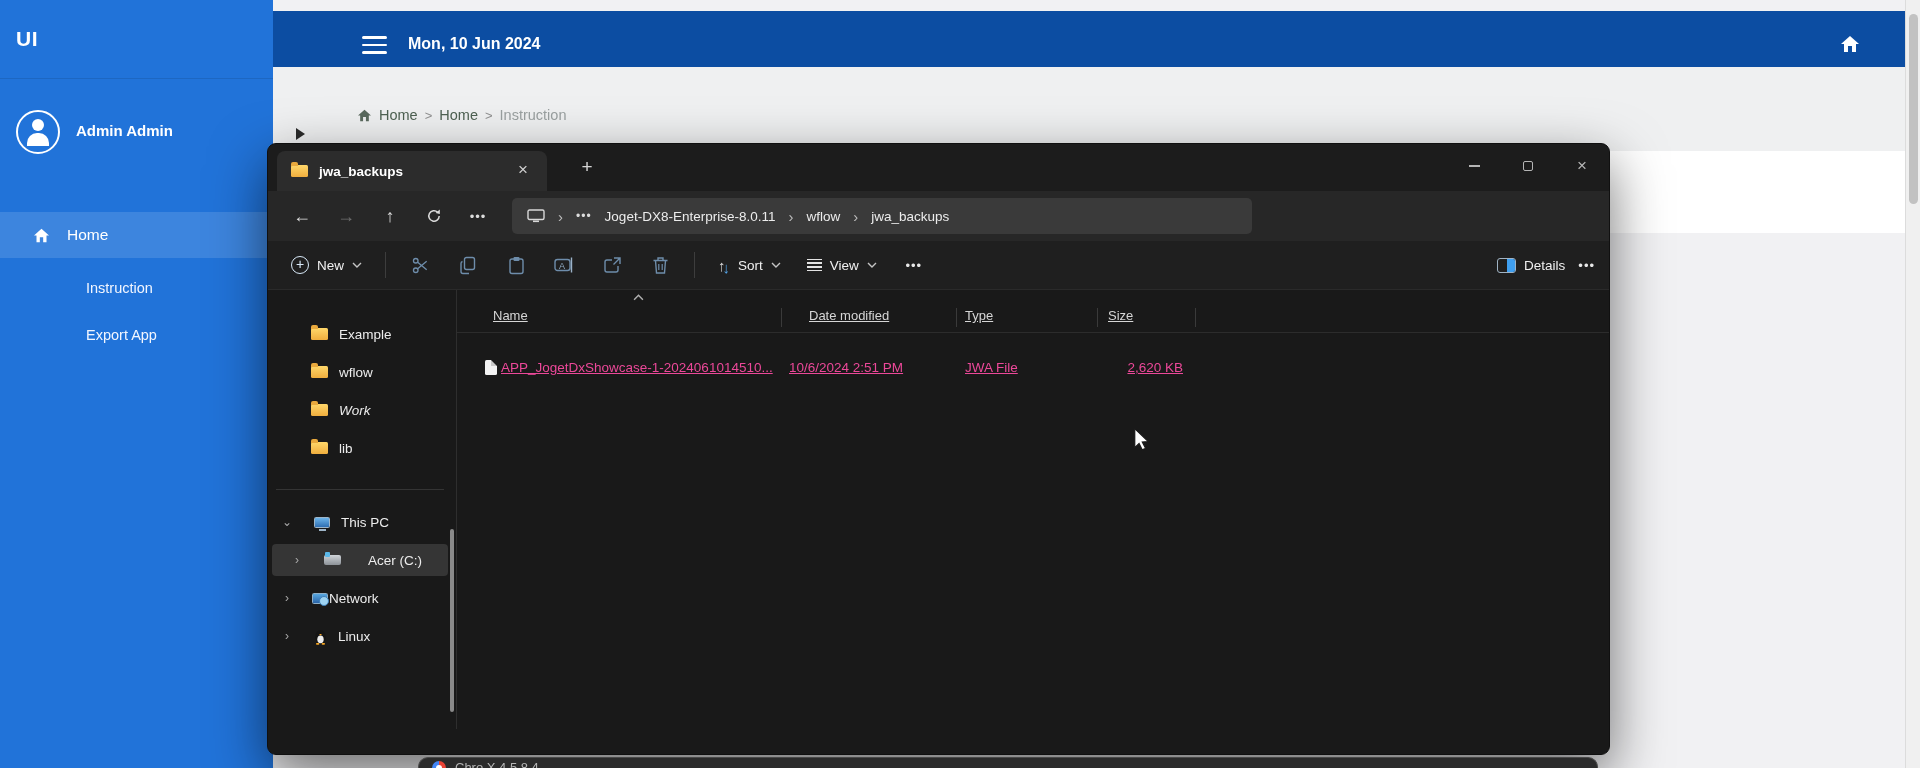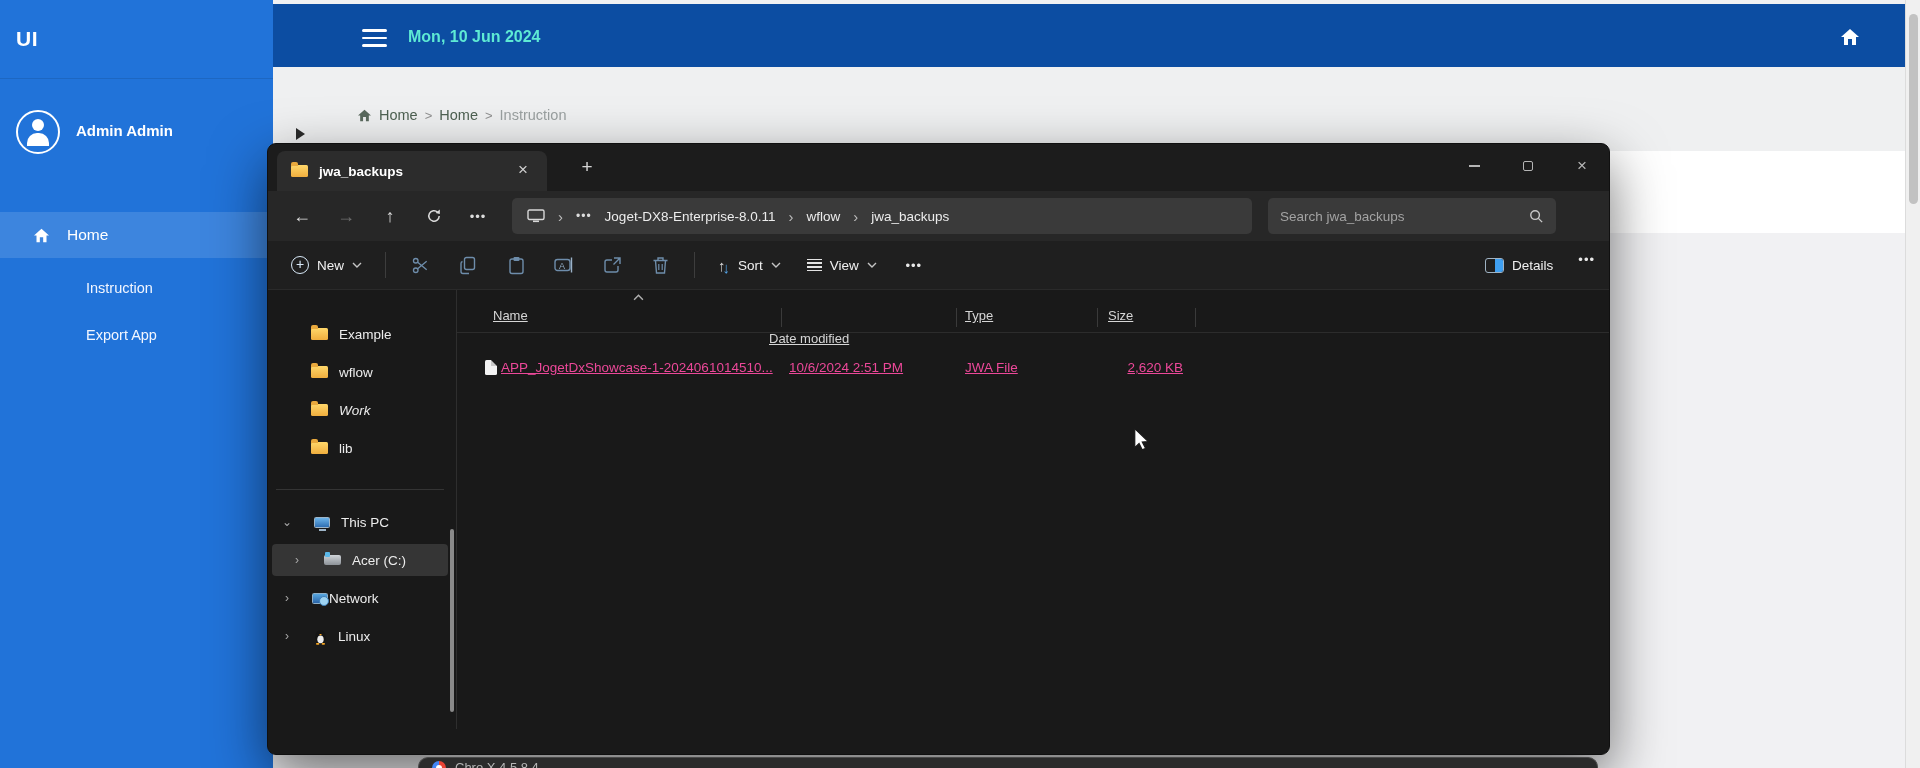--- a/index.html
+++ b/index.html
@@ -15,21 +15,21 @@
   .user-block { position:absolute; left:0; top:105px; width:273px; height:55px; }
   .avatar { position:absolute; left:16px; top:5px; width:44px; height:44px; border:2px solid #fff; border-radius:50%; }
   .avatar .head { position:absolute; left:14px; top:7px; width:12px; height:12px; background:#fff; border-radius:50%; }
   .avatar .torso { position:absolute; left:9px; top:21px; width:22px; height:13px; background:#fff; border-radius:10px 10px 0 0; }
   .user-name { position:absolute; left:76px; top:17px; font-size:15px; font-weight:bold; }
   .menu-home { position:absolute; left:0; top:212px; width:273px; height:46px; background:rgba(255,255,255,.13); display:flex; align-items:center; }
   .menu-home .house { margin-left:33px; }
   .menu-home .lbl { margin-left:17px; font-size:15.5px; }
   .submenu-item { position:absolute; left:86px; font-size:14.5px; color:#f2f6ff; }
   .sub-0 { top:280px; } .sub-1 { top:327px; }
-  .topbar { position:absolute; left:273px; top:4px; width:1632px; height:67px; background:#0c4da2; color:#5eead4; }
+  .topbar { position:absolute; left:273px; top:11px; width:1632px; height:67px; background:#0c4da2; color:#ffffff; }
   .hamburger { position:absolute; left:89px; top:25px; width:25px; height:18px; }
   .hamburger span { display:block; width:25px; height:2.6px; background:#fff; border-radius:2px; margin-bottom:5px; }
   .topbar-date { position:absolute; left:135px; top:24px; font-size:16px; font-weight:bold; }
   .topbar-home { position:absolute; right:45px; top:24px; }
   .breadcrumb-bar { position:absolute; left:273px; top:67px; width:1632px; height:84px; background:#eff0f1; }
   .breadcrumb { position:absolute; left:84px; top:40px; display:flex; align-items:center; gap:7px; font-size:14.5px; }
   .bc-link { color:#4e6152; }
   .bc-sep { color:#8f8f8f; font-size:13px; }
   .bc-current { color:#9aa0a0; }
   .content-card { position:absolute; left:273px; top:151px; width:1632px; height:82px; background:#ffffff; }
@@ -60,21 +60,21 @@
   .addr-sep { color:#bdbdbd; font-size:15px; }
   .addr-dots { color:#dcdcdc; letter-spacing:1px; font-size:12px; }
   .searchbox { margin-left:16px; width:288px; height:36px; background:#3a3a3a; border-radius:5px; display:flex; align-items:center; padding:0 12px; }
   .searchbox input { flex:1; background:transparent; border:none; outline:none; color:#a3a3a3; font-size:13.5px; font-family:inherit; }
   .searchbox input::placeholder { color:#a3a3a3; }
   .commandbar { position:relative; height:48px; background:#1f1f1f; display:flex; align-items:center; padding-left:14px; gap:8px; }
   .cmd-btn { display:flex; align-items:center; gap:8px; padding:6px 9px; border-radius:5px; color:#f0f0f0; }
   .cmd-divider { width:1px; height:26px; background:#3d3d3d; margin:0 6px; }
   .icon-btn { width:40px; height:34px; display:flex; align-items:center; justify-content:center; border-radius:5px; }
   .cmd-dots { color:#e8e8e8; letter-spacing:1px; font-size:13px; }
-  .cmd-right { position:absolute; right:14px; display:flex; align-items:flex-start; gap:16px; }
+  .cmd-right { position:absolute; right:14px; display:flex; align-items:center; gap:4px; }
   .explorer-body { position:relative; height:440px; display:flex; border-top:1px solid #2a2a2a; }
   .navpane { position:relative; width:188px; }
   .navpane .row { position:absolute; left:4px; width:176px; height:32px; display:flex; align-items:center; border-radius:4px; }
   .navpane .row.selected { background:#353535; }
   .navpane .lbl { font-size:13.5px; color:#ececec; }
   .tree-chevron { color:#a8a8a8; font-size:12px; width:12px; text-align:center; }
   .pane-divider-h { position:absolute; left:8px; top:199px; width:168px; height:1px; background:#343434; }
   .navpane-scroll { position:absolute; right:2px; top:239px; width:4px; height:183px; background:#8a8a8a; border-radius:2px; }
   .filepane { position:relative; flex:1; border-left:1px solid #2e2e2e; }
   .listheader { position:absolute; left:0; top:12px; width:100%; height:31px; border-bottom:1px solid #2c2c2c; color:#d6d6d6; font-size:13px; }
@@ -219,27 +219,20 @@
         </svg>
         <span class="addr-sep">›</span>
         <span class="addr-dots">•••</span>
         <span>Joget-DX8-Enterprise-8.0.11</span>
         <span class="addr-sep">›</span>
         <span>wflow</span>
         <span class="addr-sep">›</span>
         <span>jwa_backups</span>
       </div>
 
-      <div class="searchbox">
-        <input type="text" placeholder="Search jwa_backups" style="">
-        <svg width="15" height="15" viewBox="0 0 16 16">
-          <circle cx="6.5" cy="6.5" r="4.6" fill="none" stroke="#c9c9c9" stroke-width="1.5"></circle>
-          <line x1="10" y1="10" x2="14" y2="14" stroke="#c9c9c9" stroke-width="1.5"></line>
-        </svg>
-      </div>
     </div>
 
     <div class="commandbar">
       <div class="cmd-btn">
         <span class="icon-newcircle">+</span>
         <span>New</span>
         <svg width="10" height="6" viewBox="0 0 10 6">
             <polyline points="1,1 5,5 9,1" fill="none" stroke="#c4c4c4" stroke-width="1.4"></polyline>
           </svg>
       </div>
@@ -336,21 +329,21 @@
         </div>
         <div class="pane-divider-h"></div>
         <div class="row" style="top:216px;">
           <span class="tree-chevron" style="margin-left:9px;">⌄</span>
           <div class="icon-pc" style="margin-left:21px;"></div>
           <span class="lbl" style="margin-left:11px;">This PC</span>
         </div>
         <div class="row selected" style="top:254px;">
           <span class="tree-chevron" style="margin-left:19px;">›</span>
           <div class="icon-drive" style="margin-left:21px;"></div>
-          <span class="lbl" style="margin-left:11px;">Acer (C:)</span>
+          <span class="lbl" style="margin-left:27px;">Acer (C:)</span>
         </div>
         <div class="row" style="top:292px;">
           <span class="tree-chevron" style="margin-left:9px;">›</span>
           <div class="icon-network" style="margin-left:19px;"></div>
           <span class="lbl" style="margin-left:1px;">Network</span>
         </div>
         <div class="row" style="top:330px;">
           <span class="tree-chevron" style="margin-left:9px;">›</span>
           <svg width="15" height="17" viewBox="0 0 16 18" style="margin-left:20px;">
             <ellipse cx="8" cy="9.5" rx="5.6" ry="7.5" fill="#141414"></ellipse>
@@ -364,21 +357,21 @@
         <div class="navpane-scroll"></div>
       </div>
 
       <div class="filepane">
         <div class="listheader">
           <svg class="sort-caret" width="11" height="7" viewBox="0 0 10 6">
               <polyline points="1,5 5,1 9,5" fill="none" stroke="#b0b0b0" stroke-width="1.3"></polyline>
             </svg>
           <span class="cell" style="left:36px;">Name</span>
           <div class="col-sep" style="left:324px;"></div>
-          <span class="cell" style="left:312px;margin-top:23px;">Date modified</span>
+          <span class="cell" style="left:352px;">Date modified</span>
           <div class="col-sep" style="left:499px;"></div>
           <span class="cell" style="left:508px;">Type</span>
           <div class="col-sep" style="left:640px;"></div>
           <span class="cell" style="left:651px;">Size</span>
           <div class="col-sep" style="left:738px;"></div>
         </div>
         <div class="filerow">
           <div class="icon-doc" style="position:absolute; left:28px; top:6px;"></div>
           <span class="cell" style="left:44px;">APP_JogetDxShowcase-1-2024061014510...</span>
           <span class="cell" style="left:332px;">10/6/2024 2:51 PM</span>

